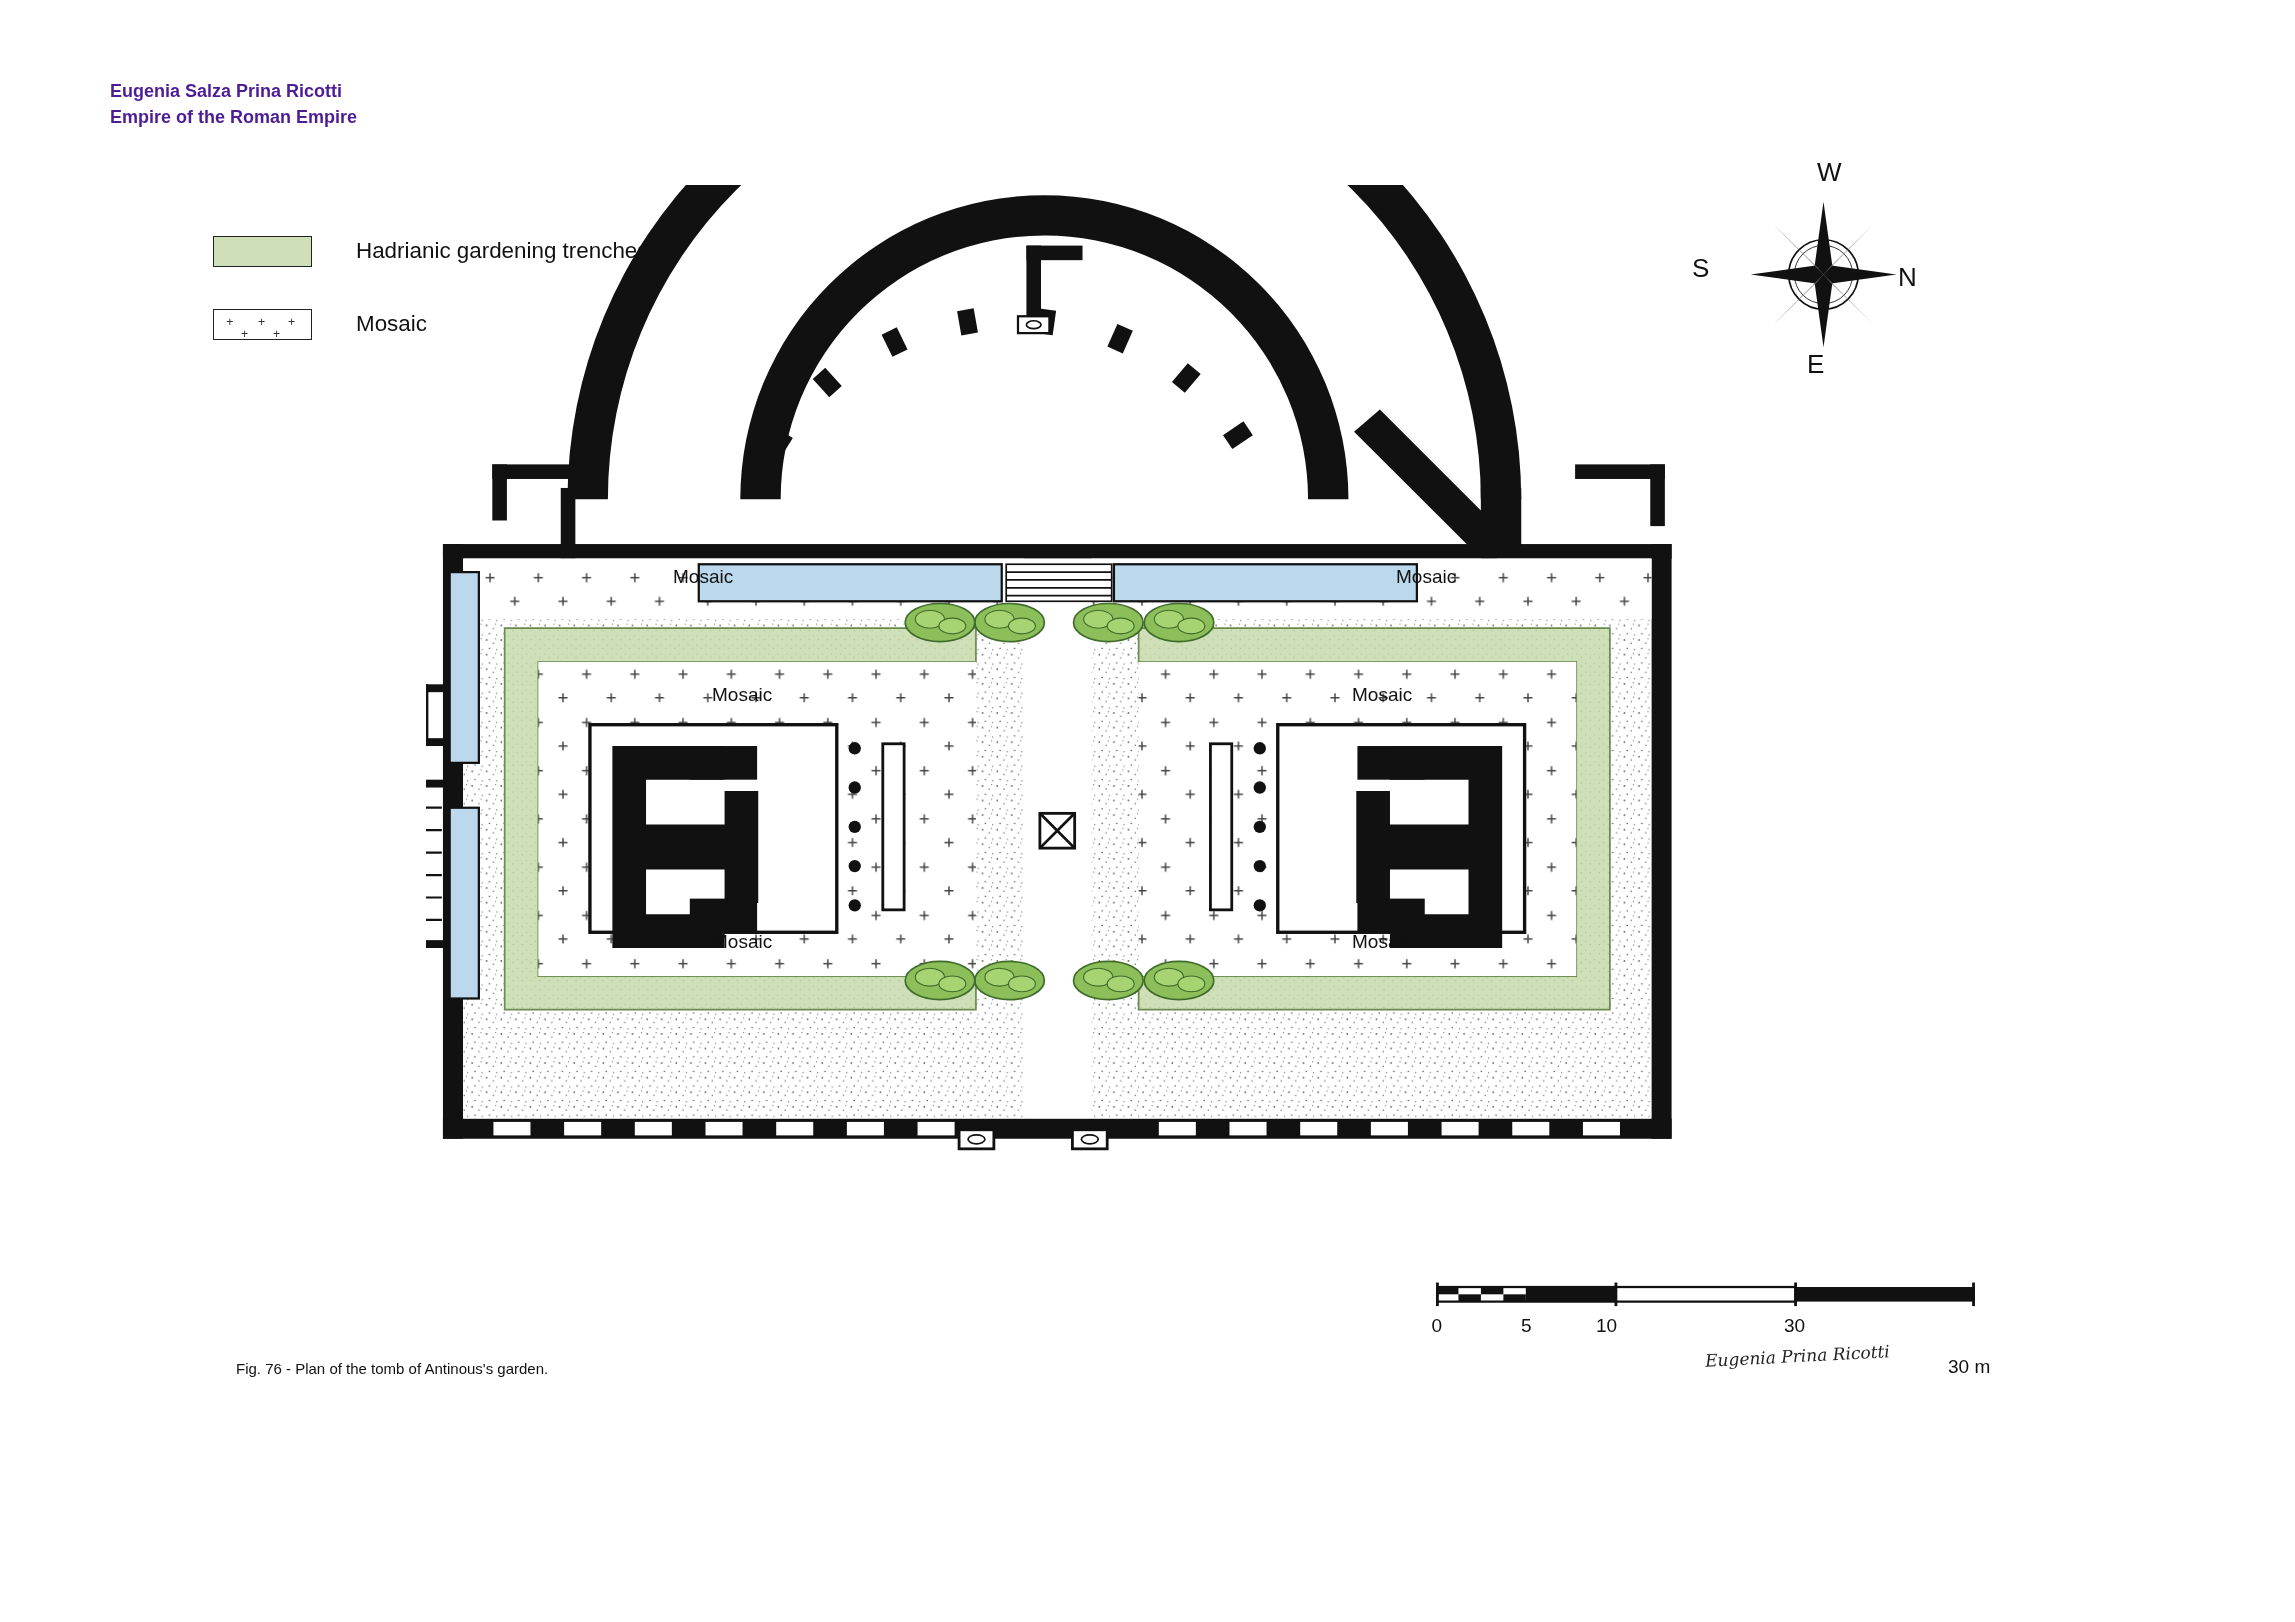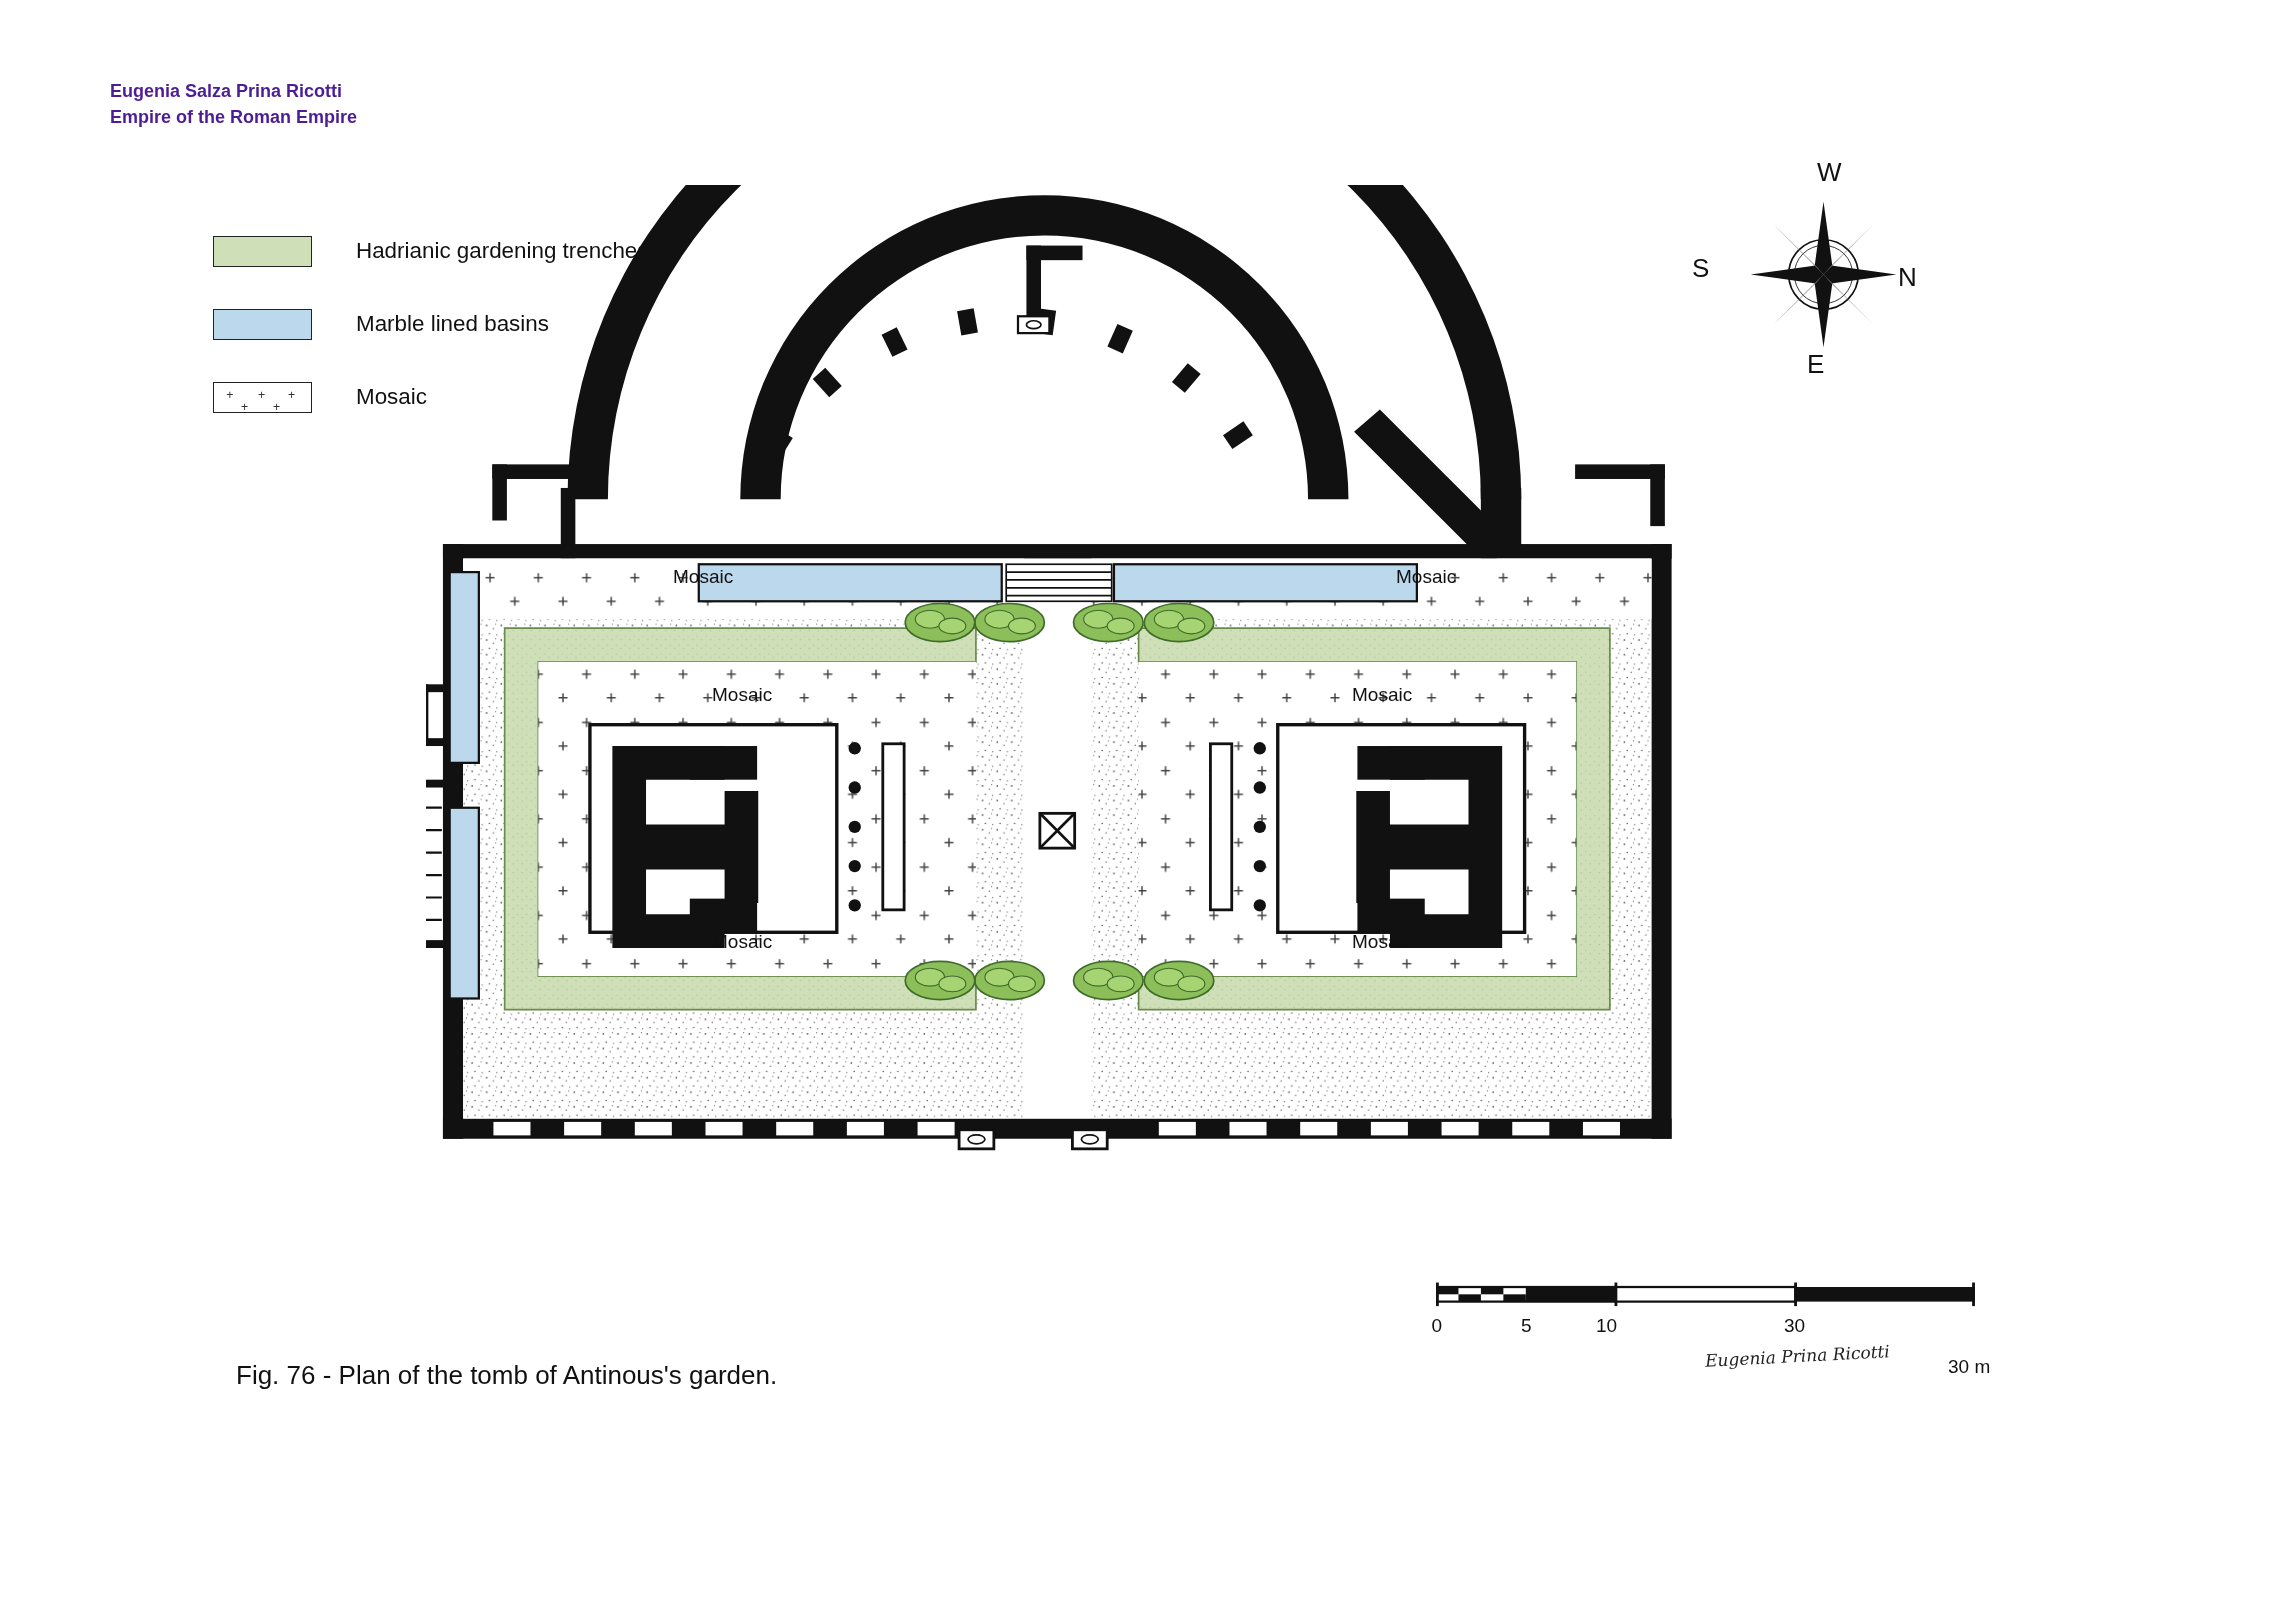--- a/index.html
+++ b/index.html
@@ -29,45 +29,41 @@
 
   
   #plan{left:426px;top:185px;width:1515px;height:1094px;}
 
   
   #scalebar{left:1436px;top:1279px;width:561px;}
   .sb-labels{position:relative;height:28px;}
   .sb-lab{position:absolute;font-size:19px;color:#111;}
 
   
-  #caption{left:236px;top:1360px;font-size:26px;color:#111;}
+  #caption{left:236px;top:1360px;font-size:15px;color:#111;}
 
   
   #signature{left:1705px;top:1346px;font-size:17px;font-style:italic;color:#222;transform:rotate(-3deg);font-family:"DejaVu Serif", serif;}
 </style>
 </head>
 <body>
 
 <div class="abs" id="credit">
   <div>Eugenia Salza Prina Ricotti</div>
   <div>Empire of the Roman Empire</div>
 </div>
 
 <div class="abs" id="legend">
 
   <div class="legend-row">
     <div class="legend-swatch sw-trench"></div>
     <div class="legend-label">Hadrianic gardening trenches</div>
   </div>
 
 
-  <div class="legend-row">
-    <div class="legend-swatch sw-basin"></div>
-    <div class="legend-label">Marble lined basins</div>
-  </div>
 
   <div class="legend-row">
     <div class="legend-swatch sw-mosaic">
       <span class="plus" style="left:12.3px;top:6.7px;">+</span>
       <span class="plus" style="left:44px;top:6.7px;">+</span>
       <span class="plus" style="left:74px;top:6.7px;">+</span>
       <span class="plus" style="left:27px;top:18px;">+</span>
       <span class="plus" style="left:59px;top:18px;">+</span>
     </div>
     <div class="legend-label">Mosaic</div>

